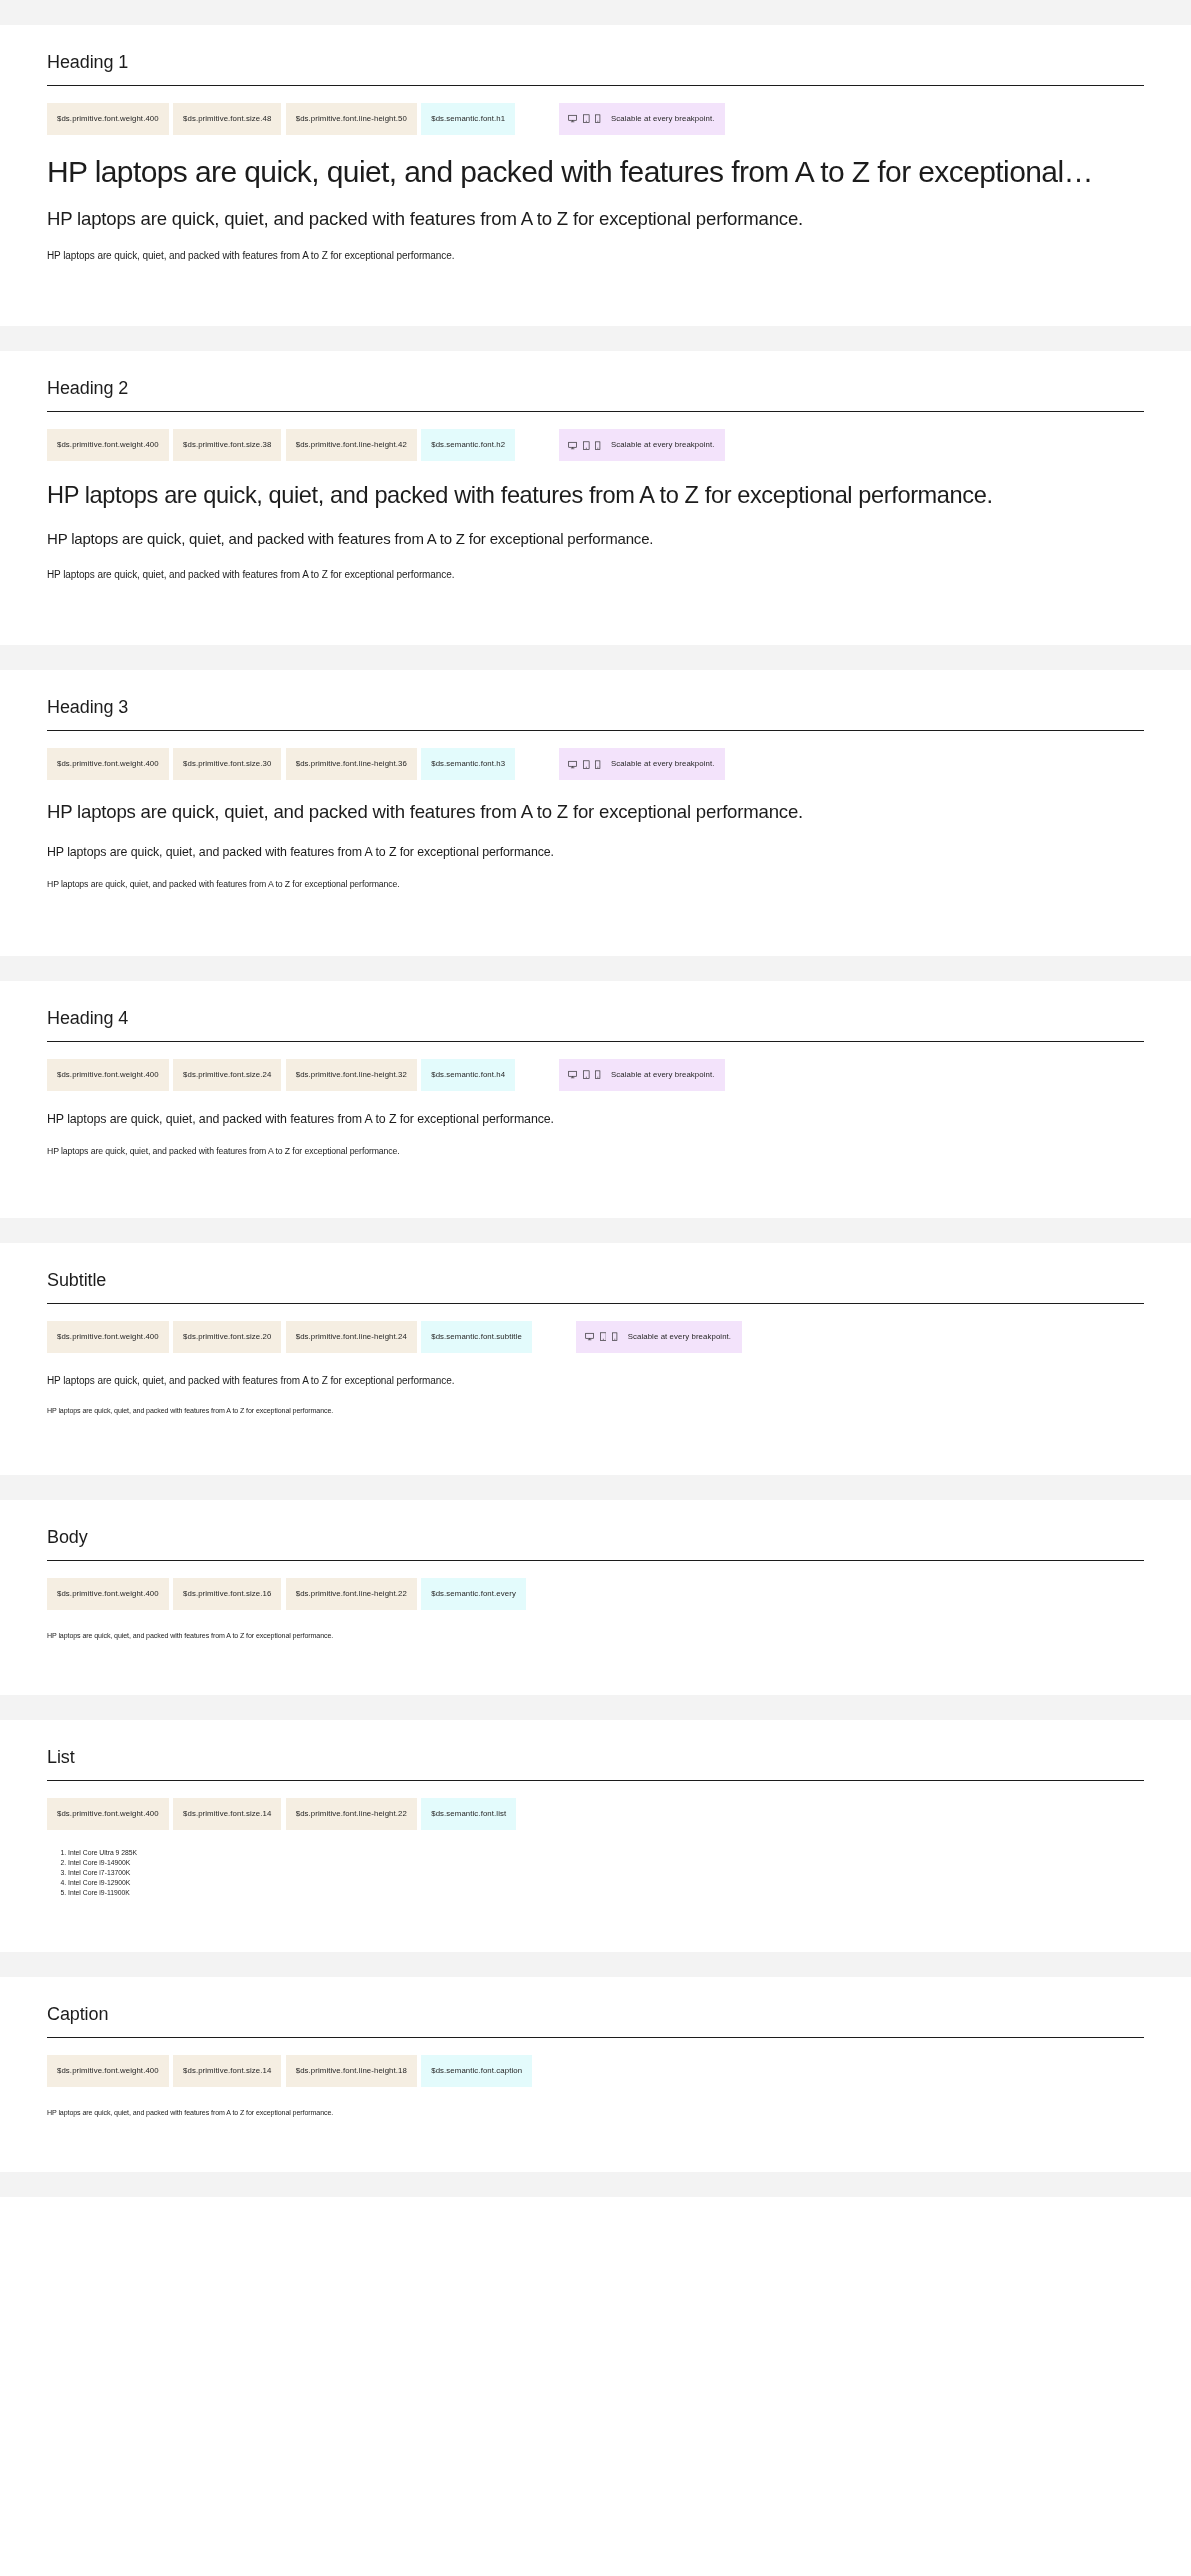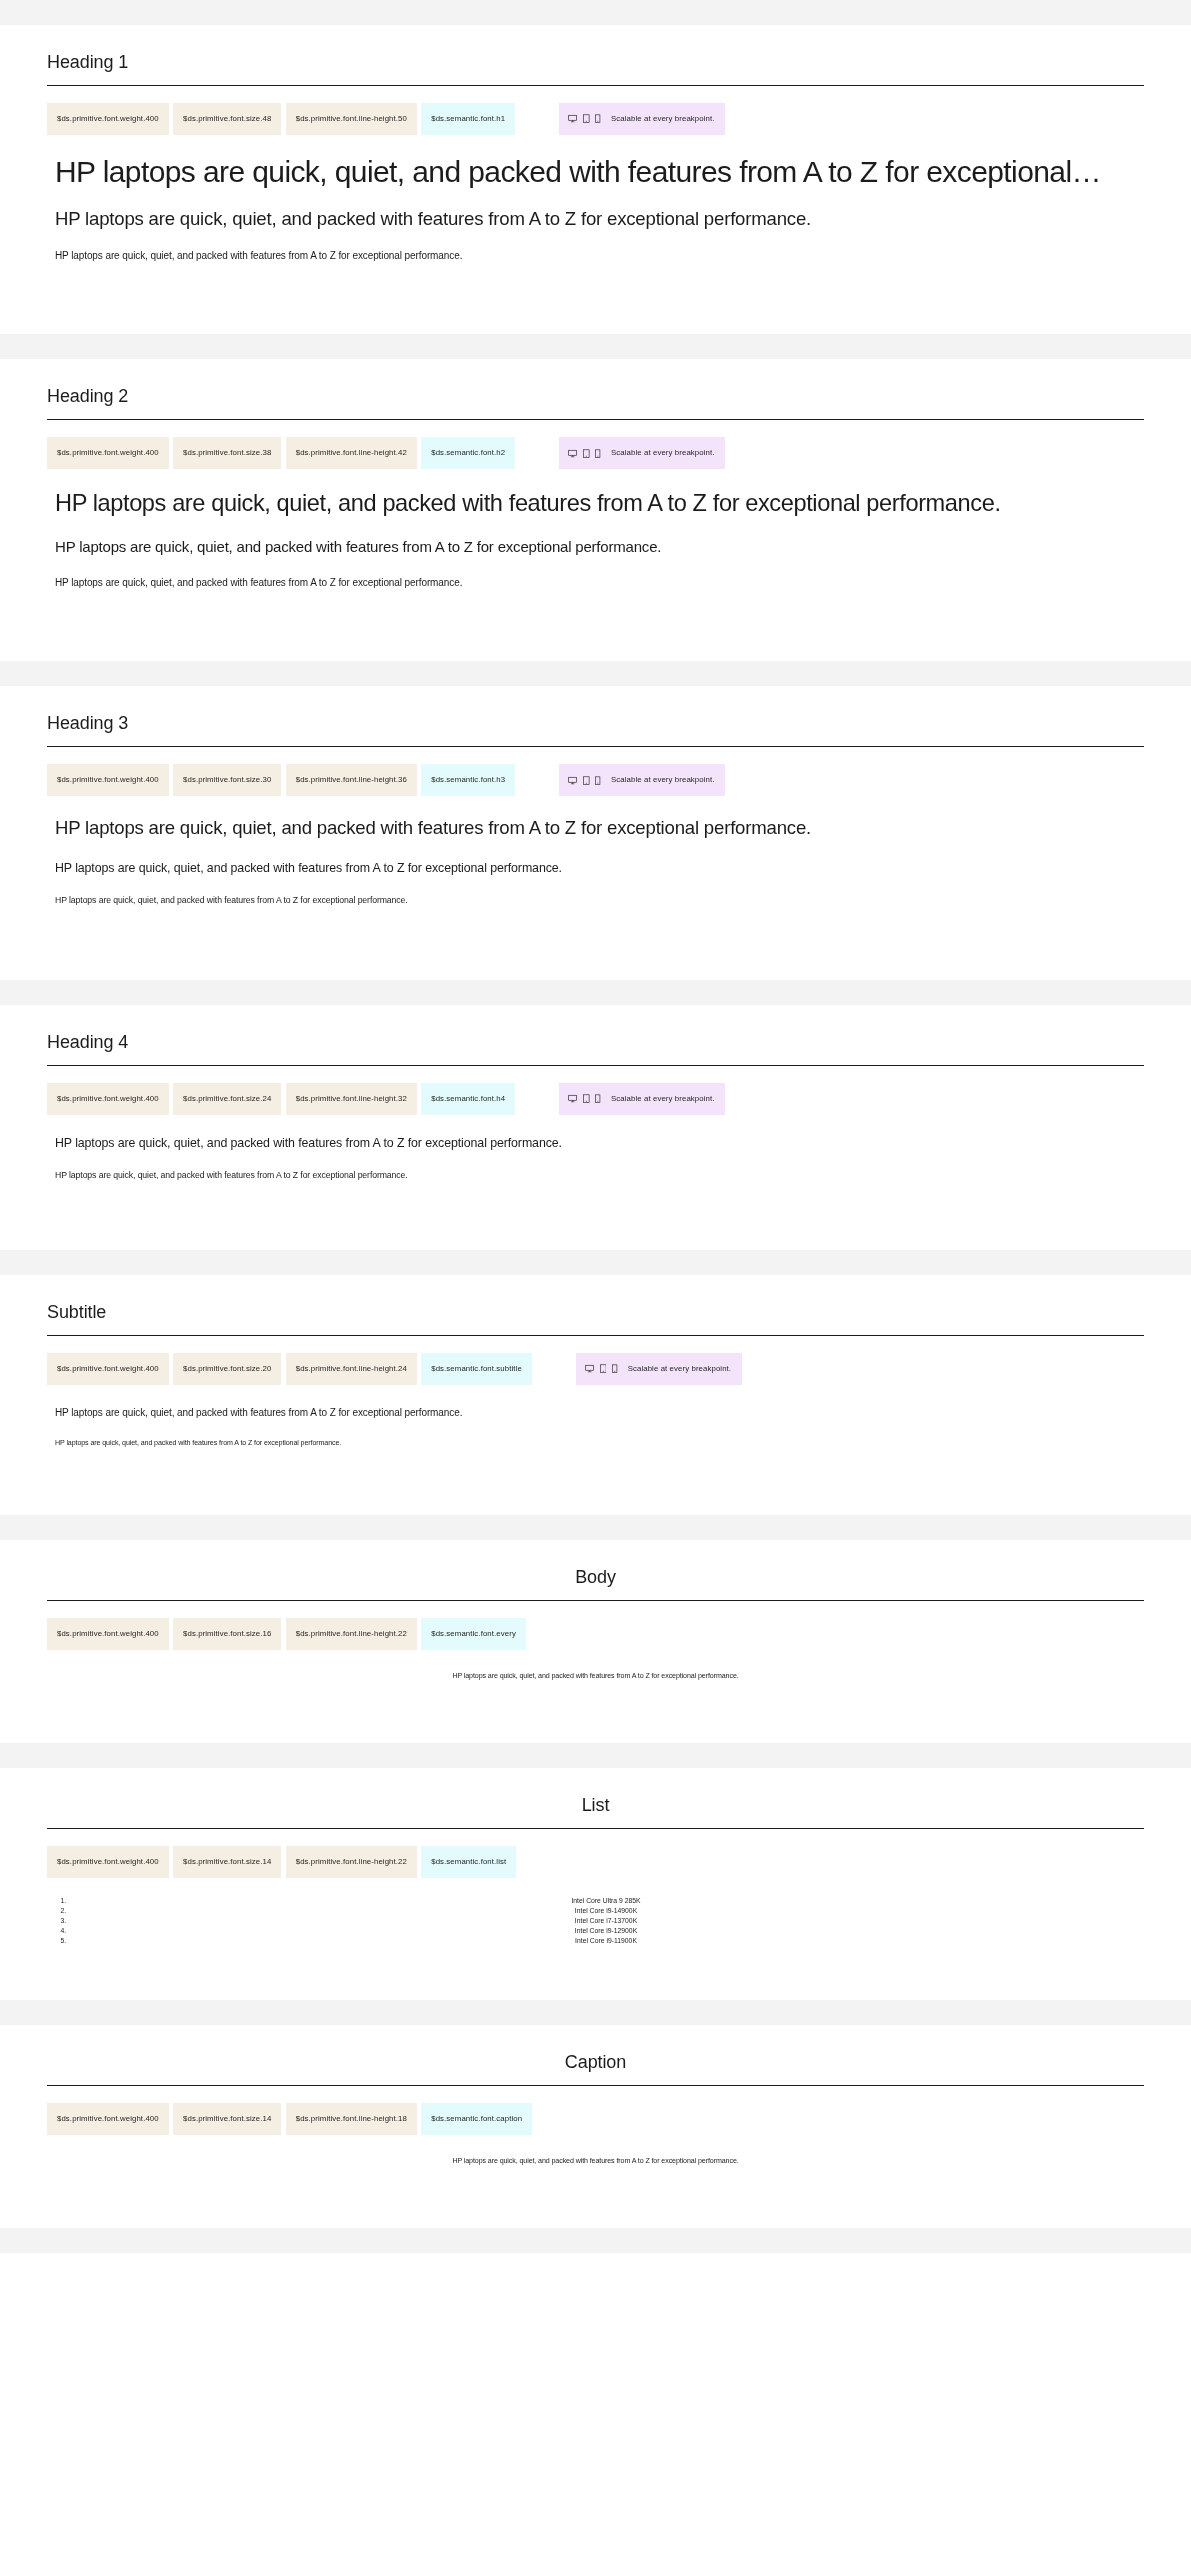--- a/index.html
+++ b/index.html
@@ -81,21 +81,21 @@
     margin-right: 10px;
   }
   .bp-icons svg { display: block; }
   .bp-label { white-space: nowrap; }
 
   
   .specimens { padding-bottom: 27px; }
   .spec {
     color: #1c1c1c;
     font-weight: 400;
-    margin: 8px;
+    margin: 0;
     letter-spacing: -0.1px;
   }
   .spec-gap-xl { margin-top: 21px; }
   .spec-gap-lg { margin-top: 18.6px; }
 
   .sz48 { font-size: 30px;   line-height: 31px; letter-spacing: -0.6px; }
   .sz38 { font-size: 23.6px;   line-height: 26px; letter-spacing: -0.4px; }
   .sz30 { font-size: 18.6px;   line-height: 22.3px; letter-spacing: -0.2px; }
   .sz24 { font-size: 15px;   line-height: 20px; letter-spacing: -0.2px; }
   .sz20 { font-size: 12.4px;   line-height: 15px; letter-spacing: -0.1px; }
@@ -108,21 +108,21 @@
     margin: 18.6px 0 0 0;
     padding-left: 21px;
     font-size: 6.8px;
     line-height: 10px;
     color: #1c1c1c;
   }
   ol.spec-list li { margin: 0; padding: 0; }
 
   .pad-bottom-lg { padding-bottom: 37px; }
   .pad-bottom-md { padding-bottom: 32px; }
-  .pad-bottom-sm { padding-bottom: 27px; text-align: center; }
+  .pad-bottom-sm { padding-bottom: 27px; }
 </style>
 </head>
 <body>
 
 <div class="page">
 
   <div class="band"></div>
 
   <section class="section pad-bottom-lg">
     <div class="section-inner">

